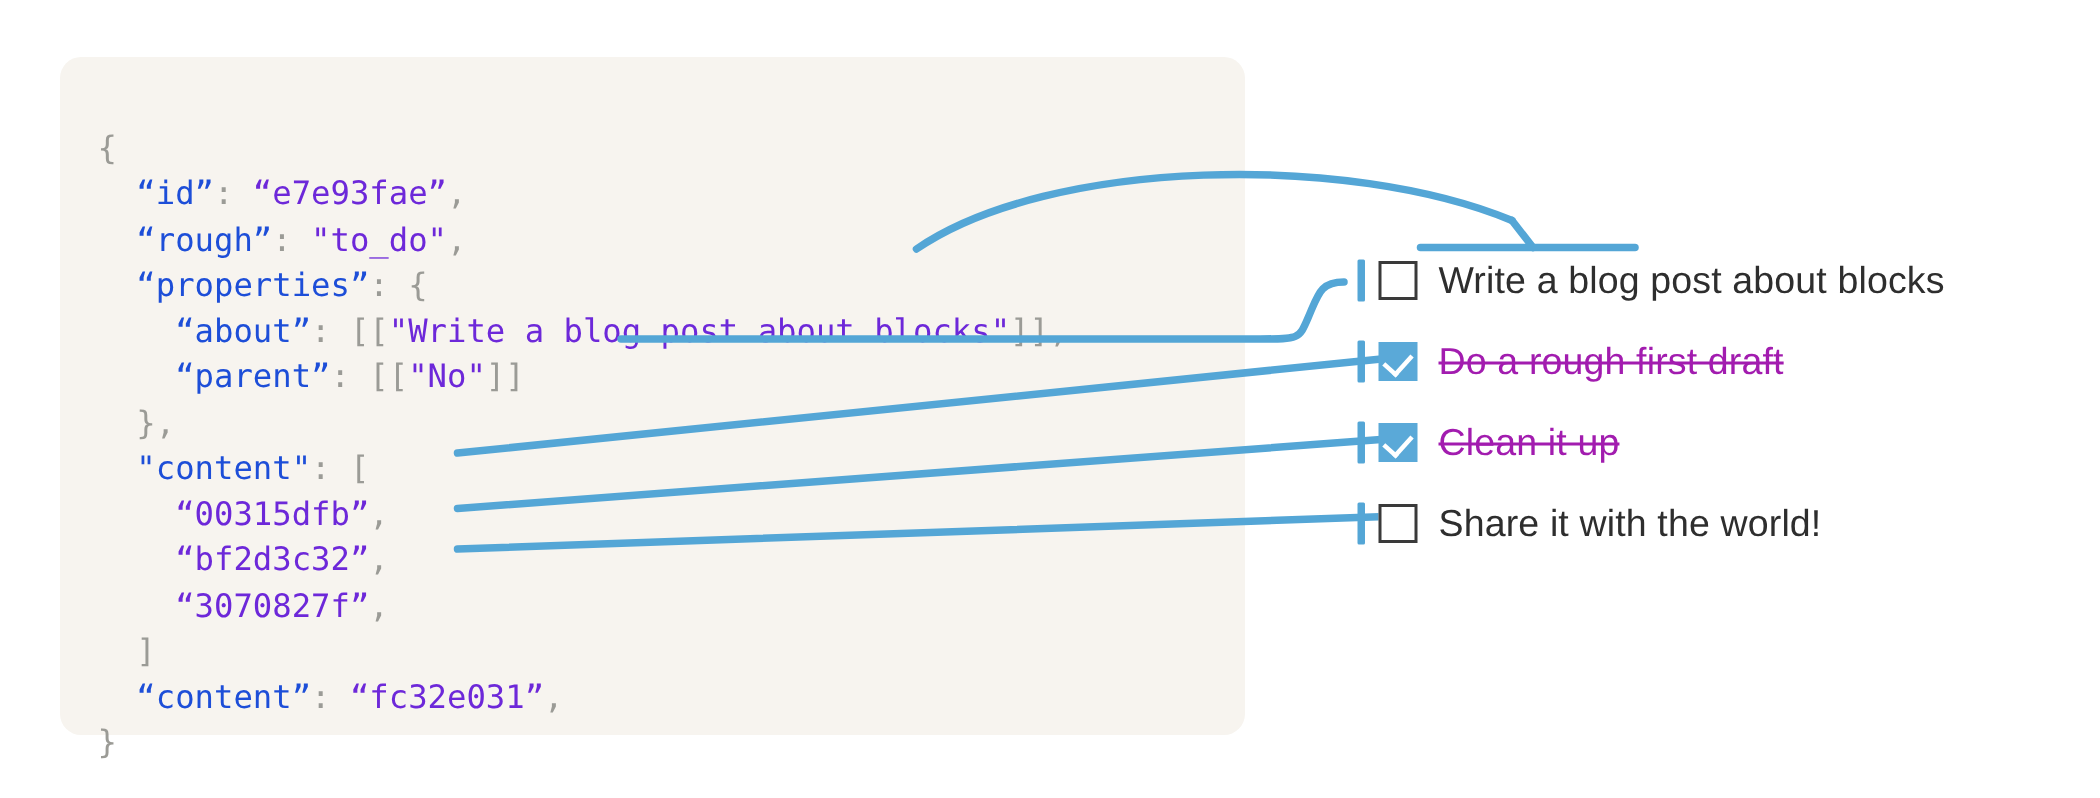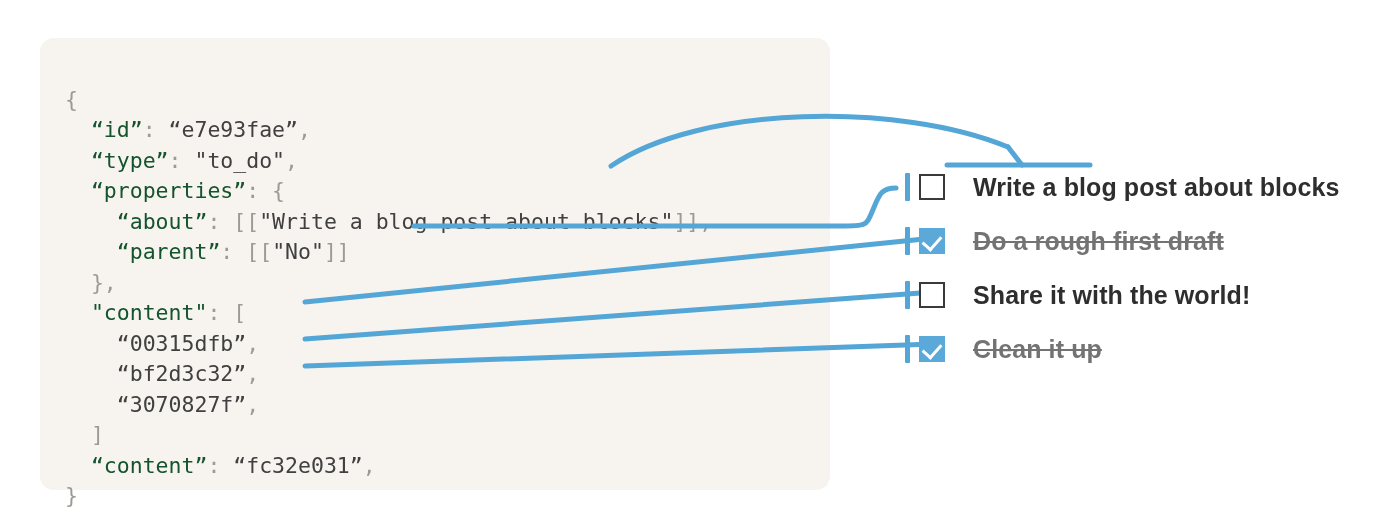--- a/index.html
+++ b/index.html
@@ -29,22 +29,22 @@
   #code-block {
     position: absolute;
     left: 25px;
     top: 25px;
     font-family: "DejaVu Sans Mono", "Liberation Mono", monospace;
     font-size: 21.5px;
     line-height: 30.5px;
     white-space: pre;
     color: #8d8d88;
   }
-  .k   { color: #14532d; }   
-  .s   { color: #404040; }   
+  .k   { color: #1d4ed8; }   
+  .s   { color: #6d28d9; }   
   .p   { color: #9b9b96; }   
 
   
   #checklist {
     position: absolute;
     left: 905px;
     top: 160px;
     width: 460px;
   }
   .todo-row {
@@ -81,29 +81,28 @@
     position: absolute;
     left: 7px;
     top: 4px;
     width: 9px;
     height: 15px;
     border: solid #ffffff;
     border-width: 0 3.2px 3.2px 0;
     transform: rotate(42deg);
   }
   .todo-label {
-    margin-left: 28px;
+    margin-left: 14px;
     font-size: 25px;
     color: #2e2e2e;
     white-space: nowrap;
     letter-spacing: 0.1px;
-    font-weight: bold;
   }
   .todo-label.struck {
-    color: #737373;
+    color: #a21caf;
     text-decoration: line-through;
     text-decoration-thickness: 1.6px;
   }
 
   
   #connectors {
     position: absolute;
     left: 0;
     top: 0;
     width: 1400px;
@@ -112,21 +111,21 @@
   }
 </style>
 </head>
 <body>
 
 <div id="stage">
 
   <div id="code-card">
     <pre id="code-block"><span><span class="p">{</span></span>
 <span>  <span class="k">“id”</span><span class="p">: </span><span class="s">“e7e93fae”</span><span class="p">,</span></span>
-<span>  <span class="k">“type”</span><span class="p">: </span><span class="s">"to_do"</span><span class="p">,</span></span>
+<span>  <span class="k">“rough”</span><span class="p">: </span><span class="s">"to_do"</span><span class="p">,</span></span>
 <span>  <span class="k">“properties”</span><span class="p">: {</span></span>
 <span>    <span class="k">“about”</span><span class="p">: [[</span><span class="s">"Write a blog post about blocks"</span><span class="p">]],</span></span>
 <span>    <span class="k">“parent”</span><span class="p">: [[</span><span class="s">"No"</span><span class="p">]]</span></span>
 <span>  <span class="p">},</span></span>
 <span>  <span class="k">"content"</span><span class="p">: [</span></span>
 <span>    <span class="s">“00315dfb”</span><span class="p">,</span></span>
 <span>    <span class="s">“bf2d3c32”</span><span class="p">,</span></span>
 <span>    <span class="s">“3070827f”</span><span class="p">,</span></span>
 <span>  <span class="p">]</span></span>
 <span>  <span class="k">“content”</span><span class="p">: </span><span class="s">“fc32e031”</span><span class="p">,</span></span>
@@ -156,23 +155,23 @@
         <div class="cbox empty"></div>
         <div class="todo-label">Write a blog post about blocks</div>
       </div>
       <div class="todo-row">
         <div class="tick"></div>
         <div class="cbox done"></div>
         <div class="todo-label struck">Do a rough first draft</div>
       </div>
       <div class="todo-row">
         <div class="tick"></div>
-        <div class="cbox empty"></div>
-        <div class="todo-label">Share it with the world!</div>
+        <div class="cbox done"></div>
+        <div class="todo-label struck">Clean it up</div>
       </div>
       <div class="todo-row">
         <div class="tick"></div>
-        <div class="cbox done"></div>
-        <div class="todo-label struck">Clean it up</div>
+        <div class="cbox empty"></div>
+        <div class="todo-label">Share it with the world!</div>
       </div>
     </div>
 
 </div>
 
 </body></html>

